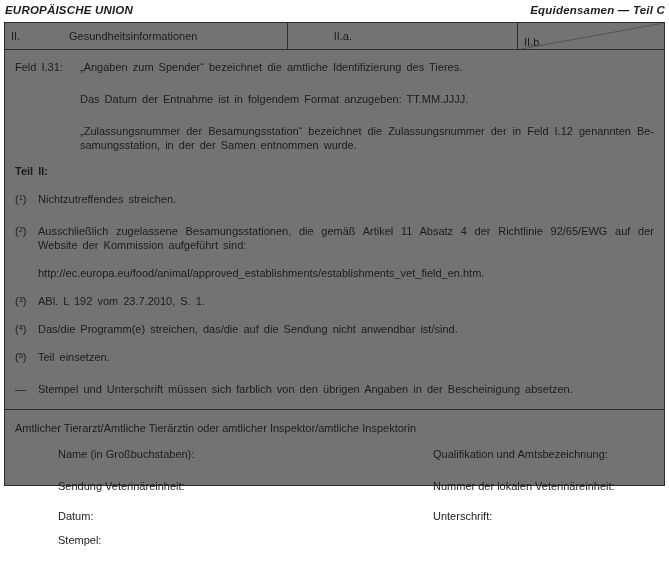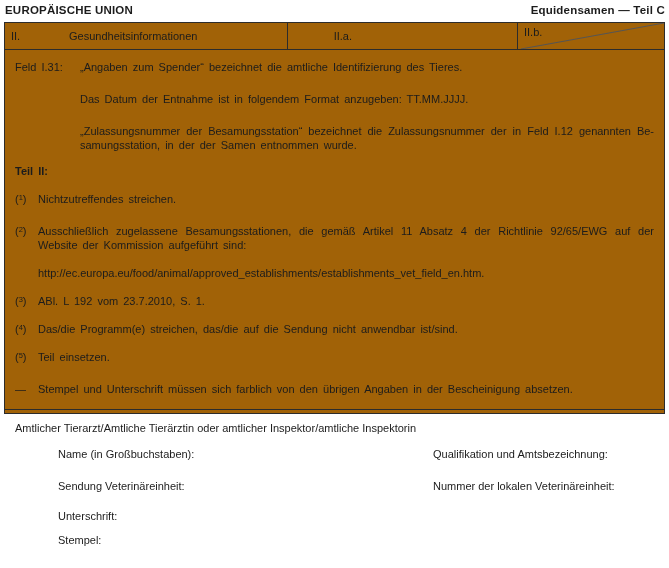--- a/index.html
+++ b/index.html
@@ -17,44 +17,45 @@
   }
   
   .page-header {
     position: absolute;
     top: 3px; left: 5px; right: 4px;
     display: flex;
     justify-content: space-between;
     font-weight: bold;
     font-size: 11.5px;
     letter-spacing: 0.2px;
+    font-style: italic;
   }
   
   .doc-table {
     position: absolute;
     left: 4px; top: 22px;
-    width: 661px; height: 392px;
+    width: 661px; height: 464px;
     border: 1.5px solid #2c2c2c;
-    background: #a16207;
+    background: #737373;
   }
   .header-row {
     display: flex;
     height: 27px;
     border-bottom: 1.5px solid #2c2c2c;
   }
   .header-cell {
     display: flex;
     align-items: center;
     padding-left: 6px;
     border-right: 1.5px solid #2c2c2c;
   }
   .header-cell .code { width: 58px; flex: none; }
   .cell-1 { width: 283px; flex: none; }
   .cell-2 { width: 230px; flex: none; text-align: right; }
-  .cell-3 { flex: 1; border-right: none; position: relative; align-items: flex-start; padding-top: 2px; }
+  .cell-3 { flex: 1; border-right: none; position: relative; align-items: flex-end; padding-top: 2px; }
   .cell-3 svg { position: absolute; inset: 0; width: 100%; height: 100%; }
   
   .notes {
     height: 360px;
     border-bottom: 1.5px solid #2c2c2c;
     padding: 10px 10px 0 10px;
     word-spacing: 2px;
   }
   .hang {
     display: flex;
@@ -182,20 +183,21 @@
       </div>
       <div class="sig-row sr1">
         <span class="sig-left">Name (in Großbuchstaben):</span>
         <span>Qualifikation und Amtsbezeichnung:</span>
       </div>
       <div class="sig-row sr2">
         <span class="sig-left">Sendung Veterinäreinheit:</span>
         <span>Nummer der lokalen Veterinäreinheit:</span>
       </div>
       <div class="sig-row sr3">
+        <span class="sig-left">Datum:</span>
         <span>Unterschrift:</span>
       </div>
       <div class="sig-row sr4">
         <span class="sig-left">Stempel:</span>
         <span></span>
       </div>
     </div>
 
   </div>
 </div>

